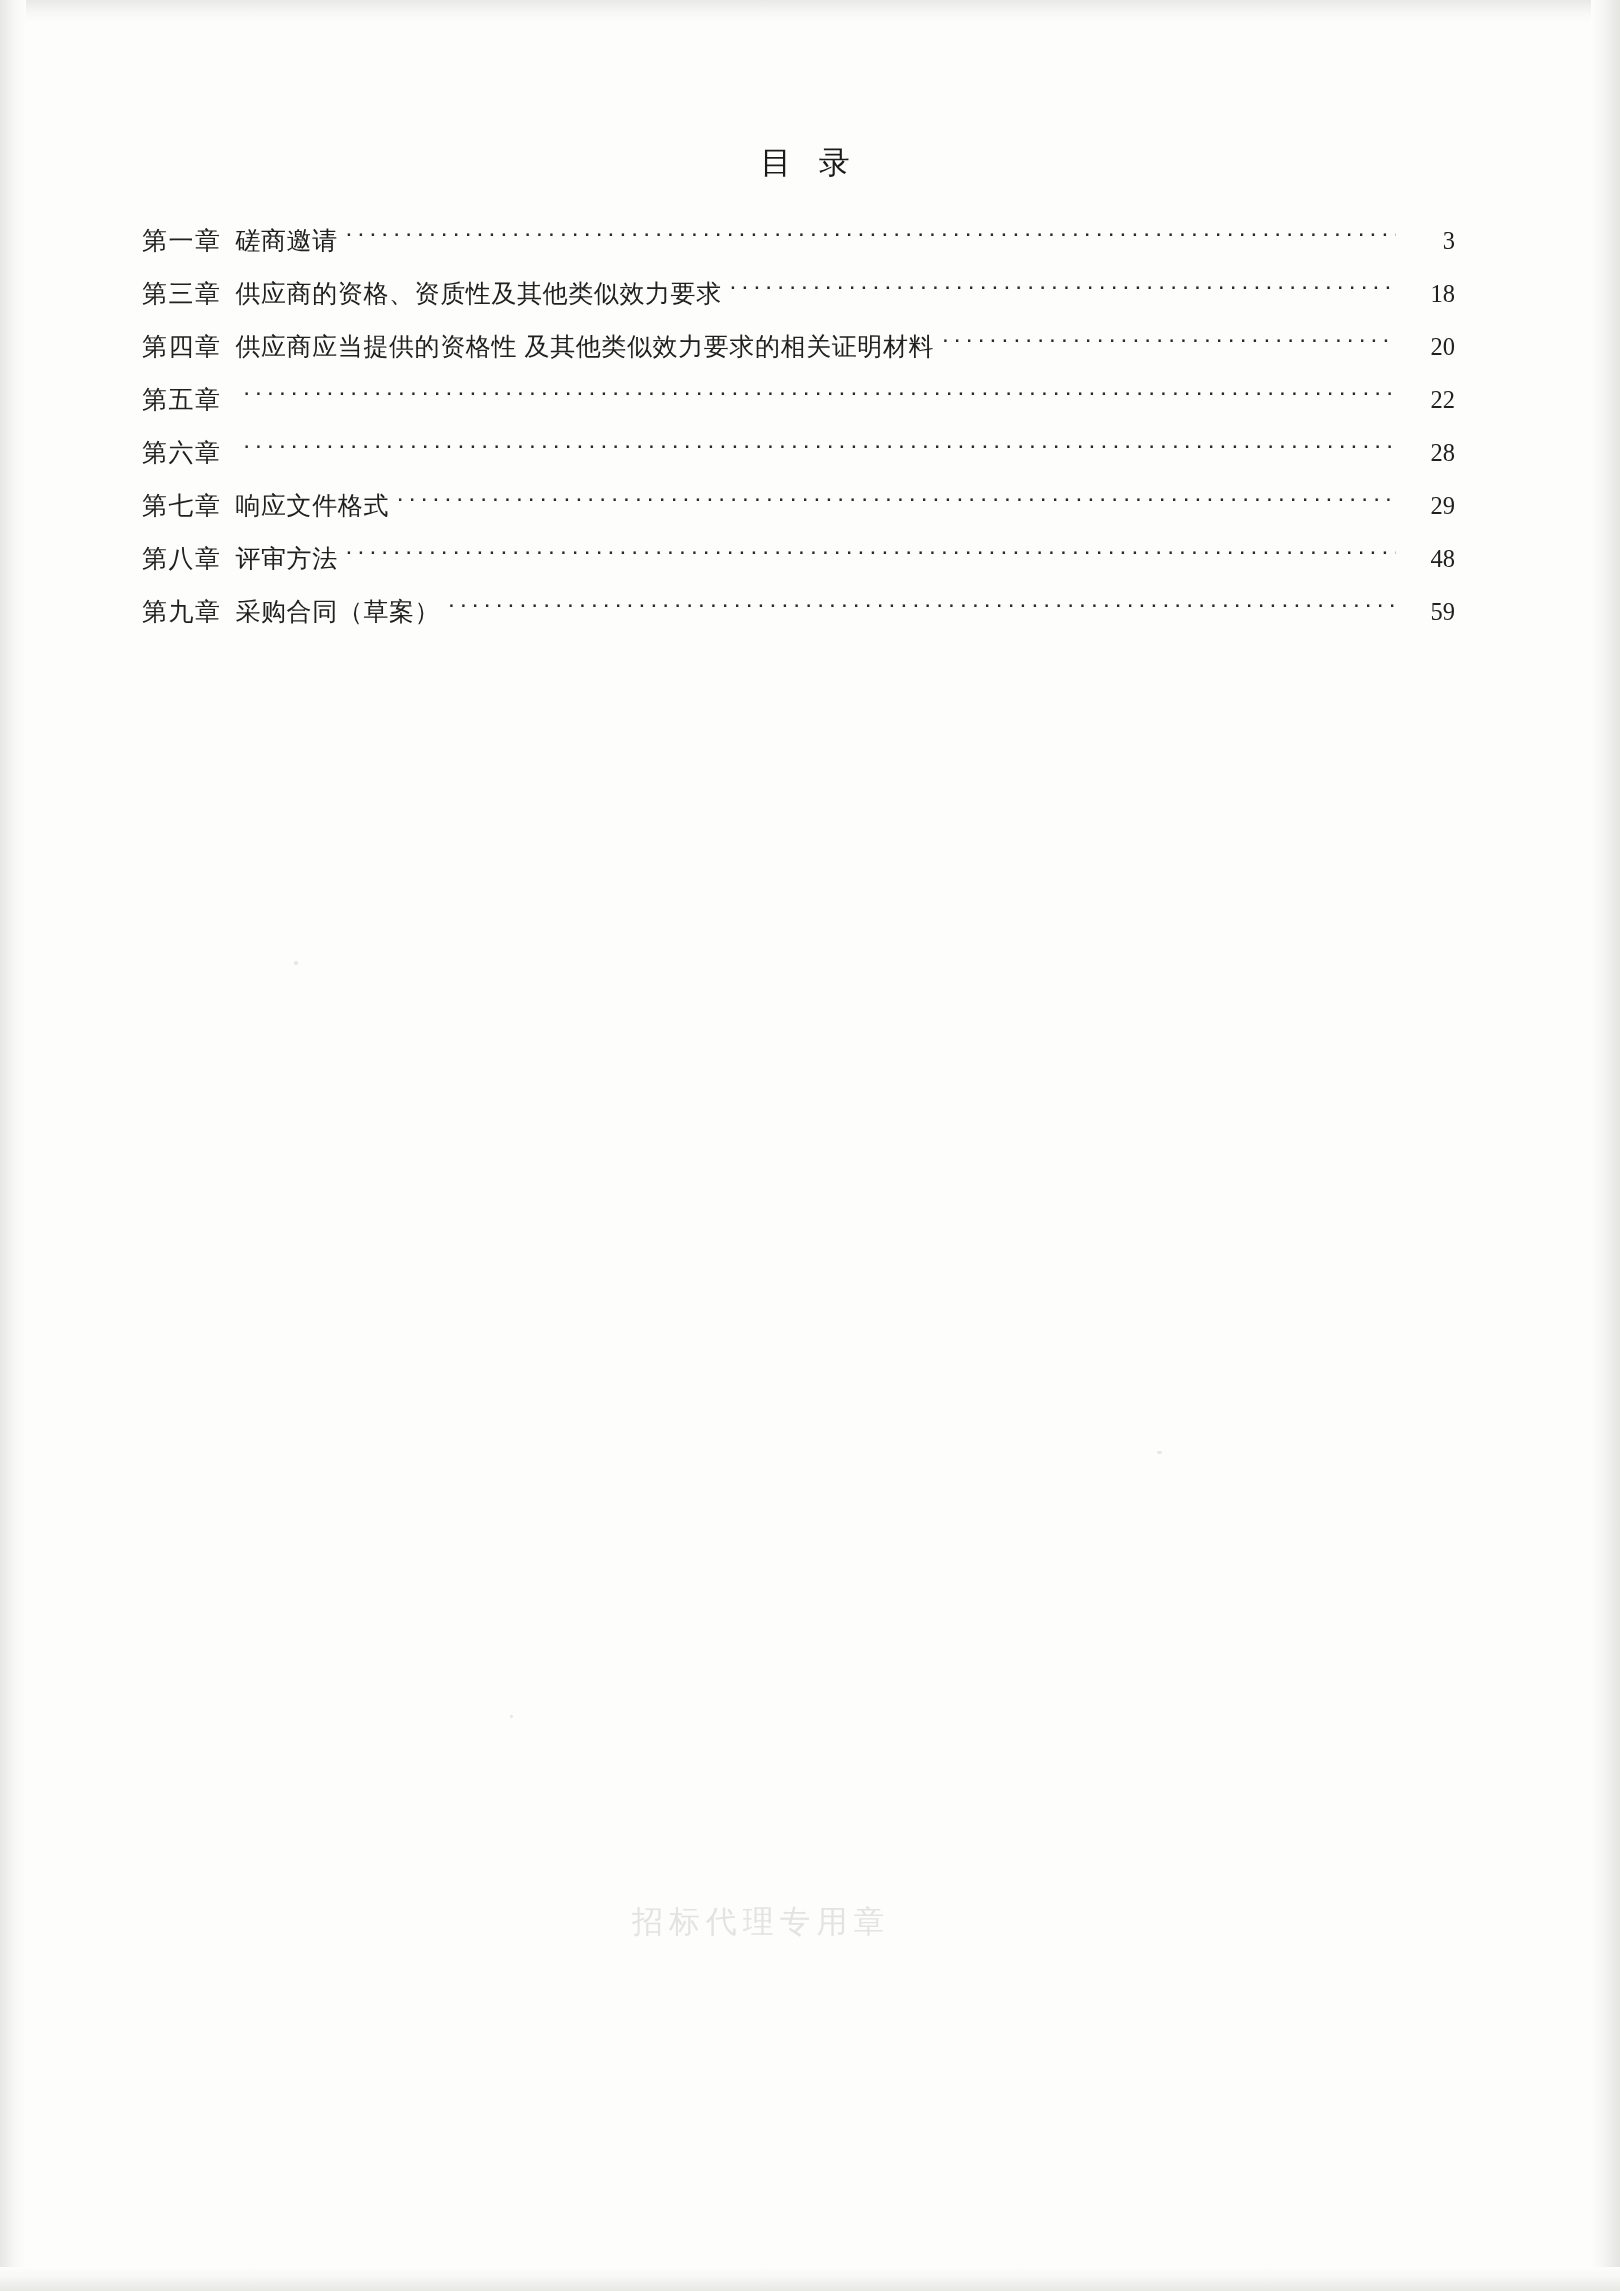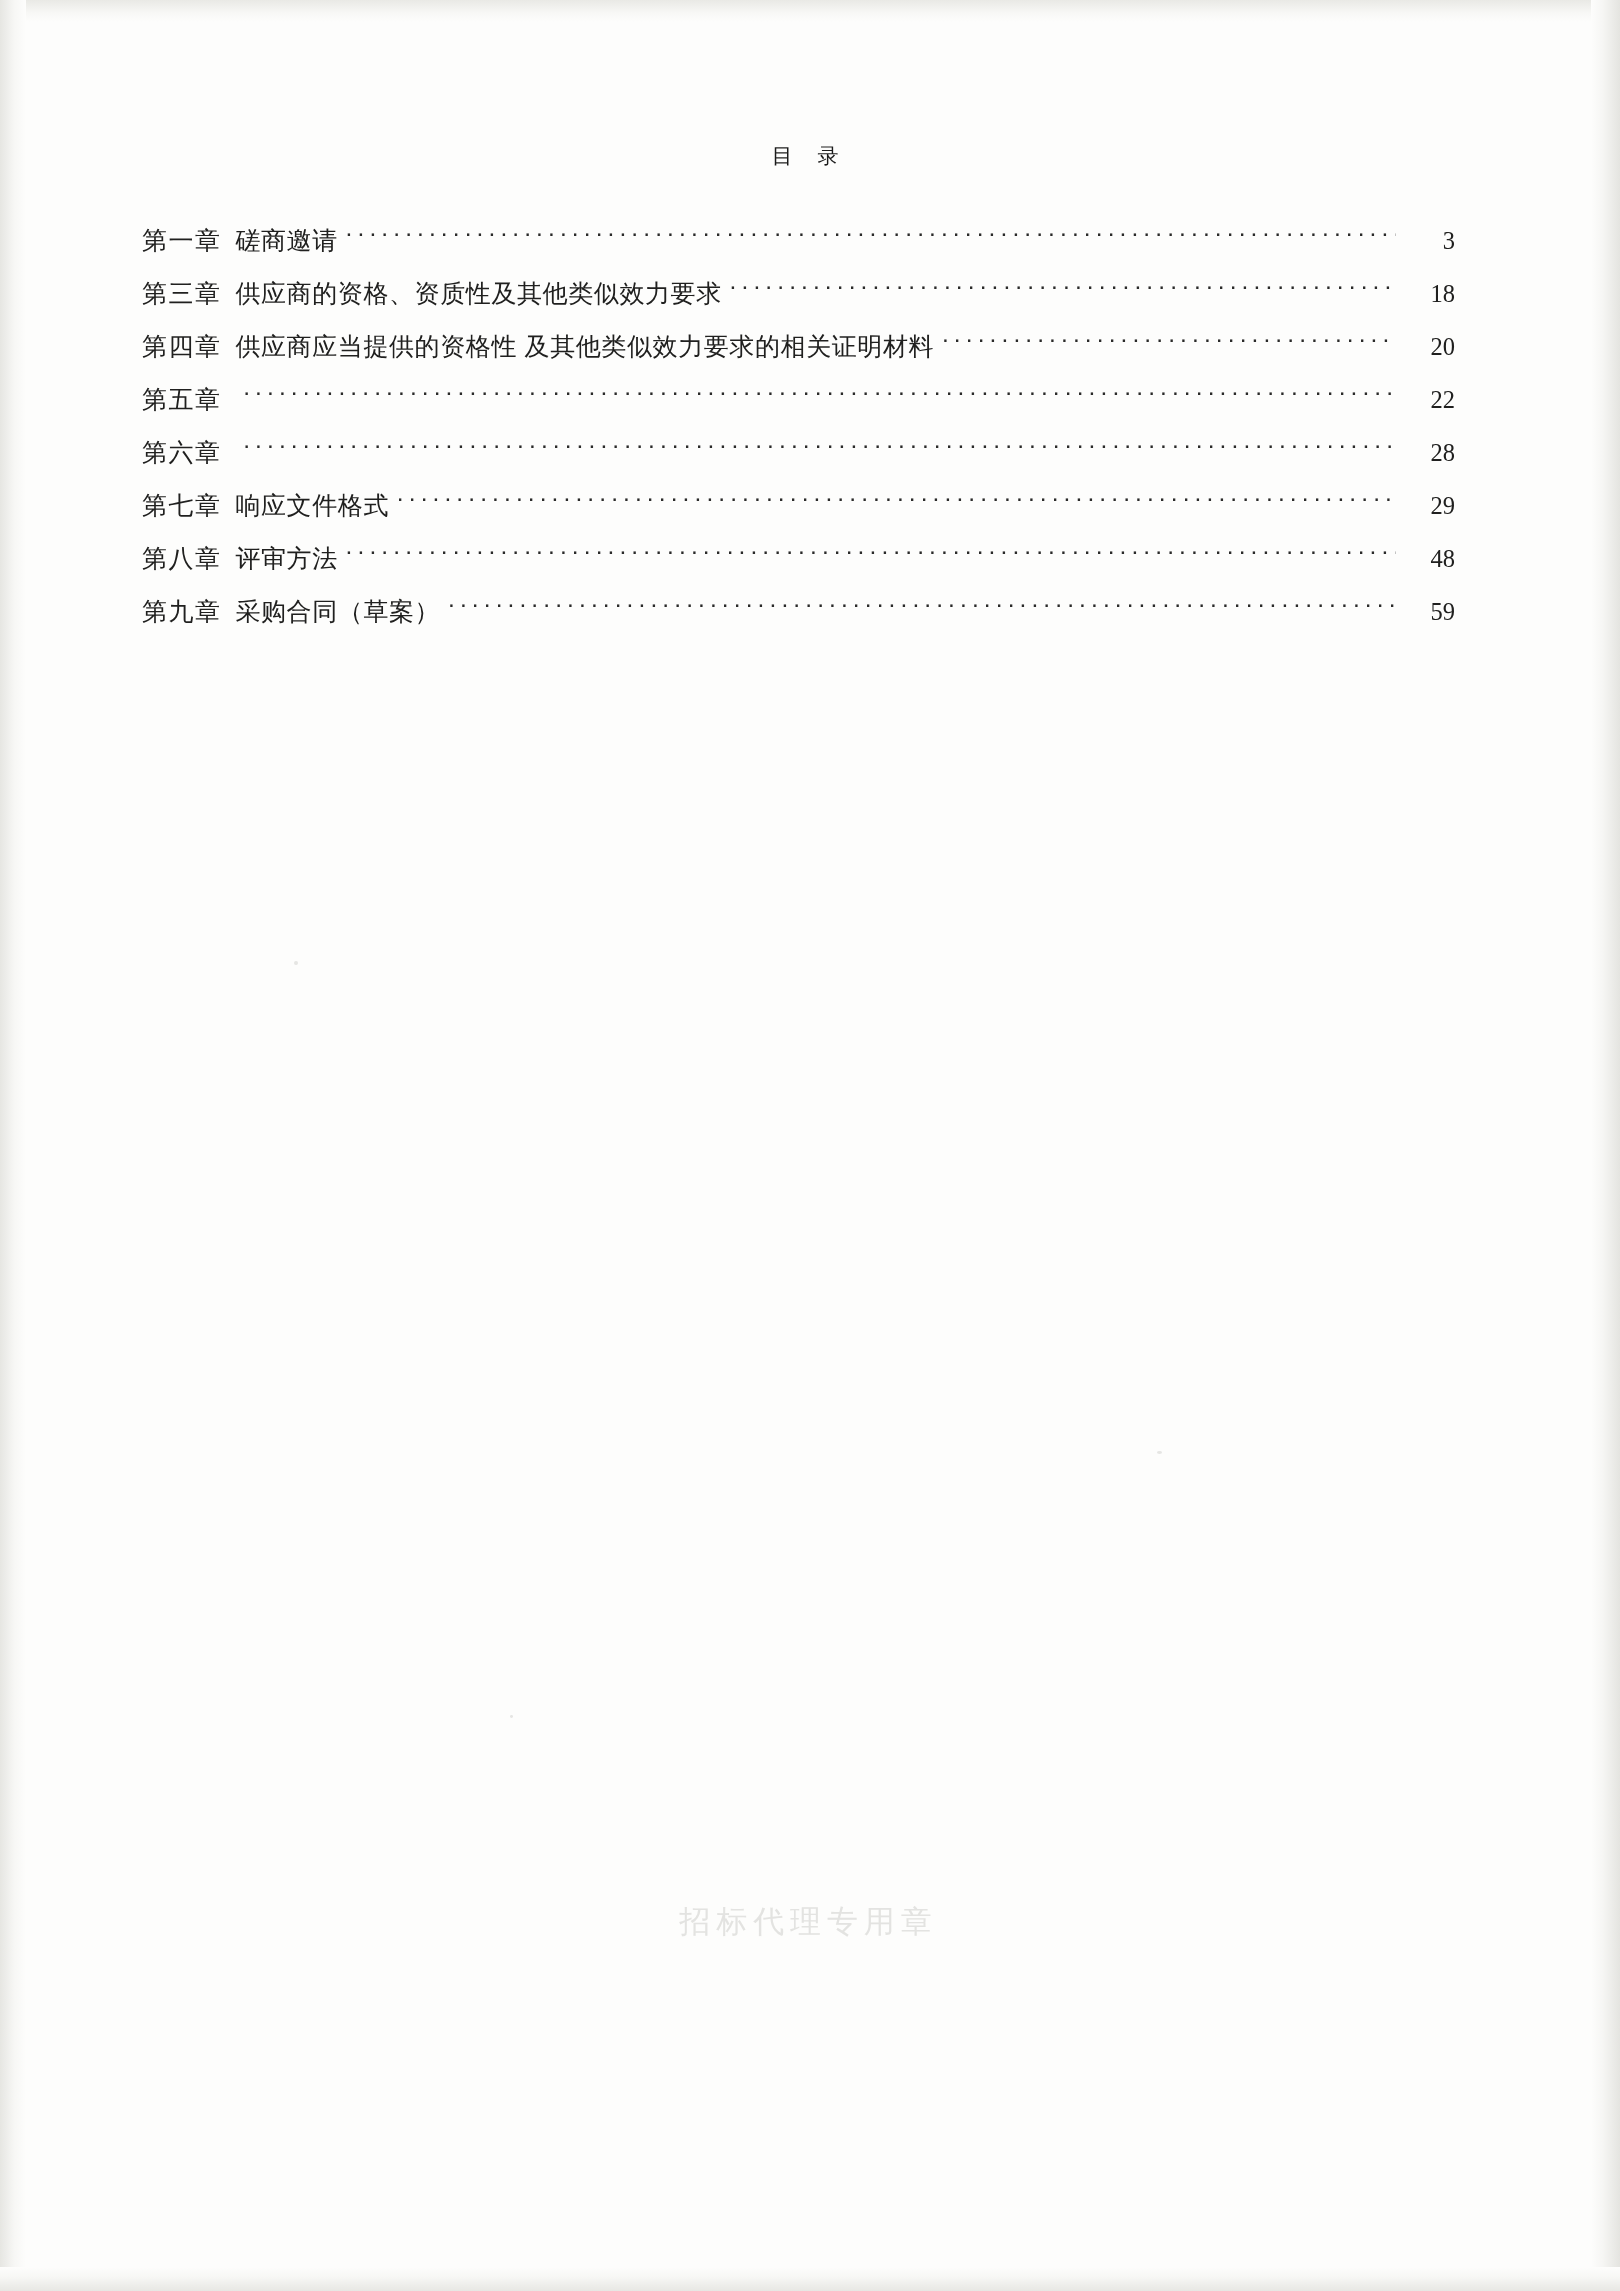--- a/index.html
+++ b/index.html
@@ -61,21 +61,21 @@
     width: 1620px;
     height: 2292px;
   }
 
   .doc-title {
     position: absolute;
     left: 0;
     top: 142px;
     width: 1620px;
     text-align: center;
-    font-size: 21px;
+    font-size: 31px;
     letter-spacing: 9.8px;
     color: #1b1b1b;
     font-family: "Liberation Serif", serif;
     font-weight: 400;
   }
 
   .toc {
     position: absolute;
     left: 142px;
     top: 214px;
@@ -135,21 +135,21 @@
     left: 632px;
     top: 1901px;
     width: 353px;
     height: 45px;
     color: #cfcfcb;
     font-size: 31px;
     letter-spacing: 5.9px;
     font-family: "Liberation Serif", serif;
     opacity: 0.55;
     filter: blur(0.6px);
-    text-align: center;
+    text-align: left;
     user-select: none;
   }
   .speck {
     position: absolute;
     background: #dcdcd8;
     border-radius: 50%;
     opacity: .7;
   }
 </style>
 </head>

